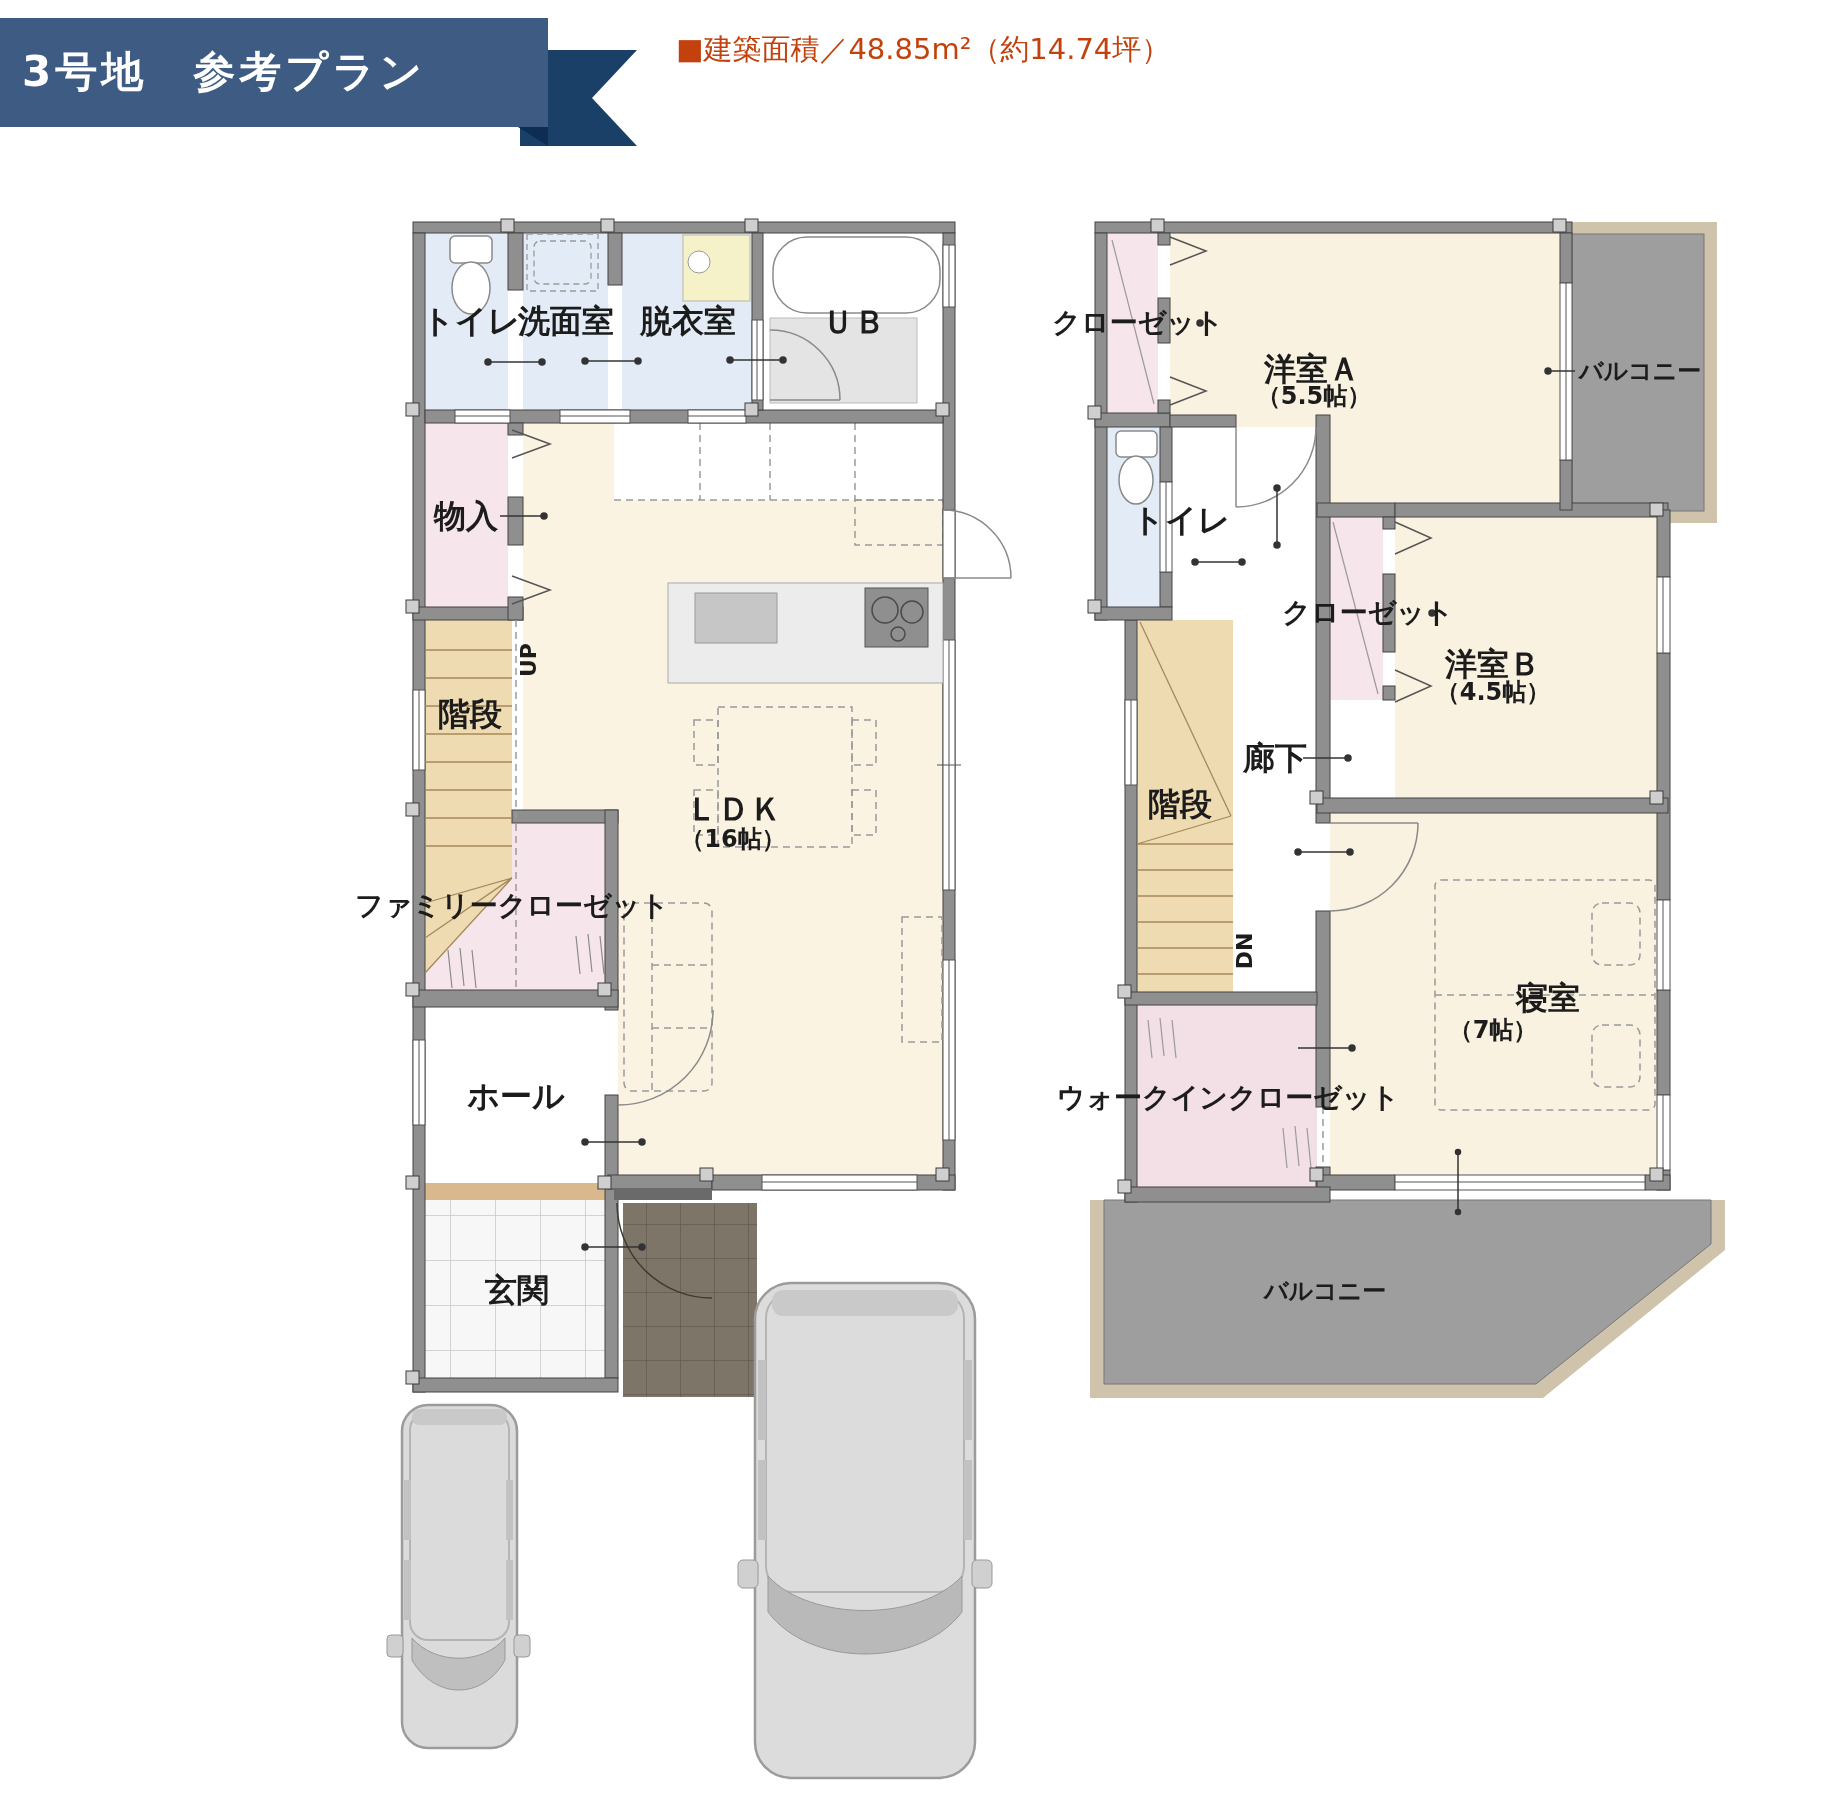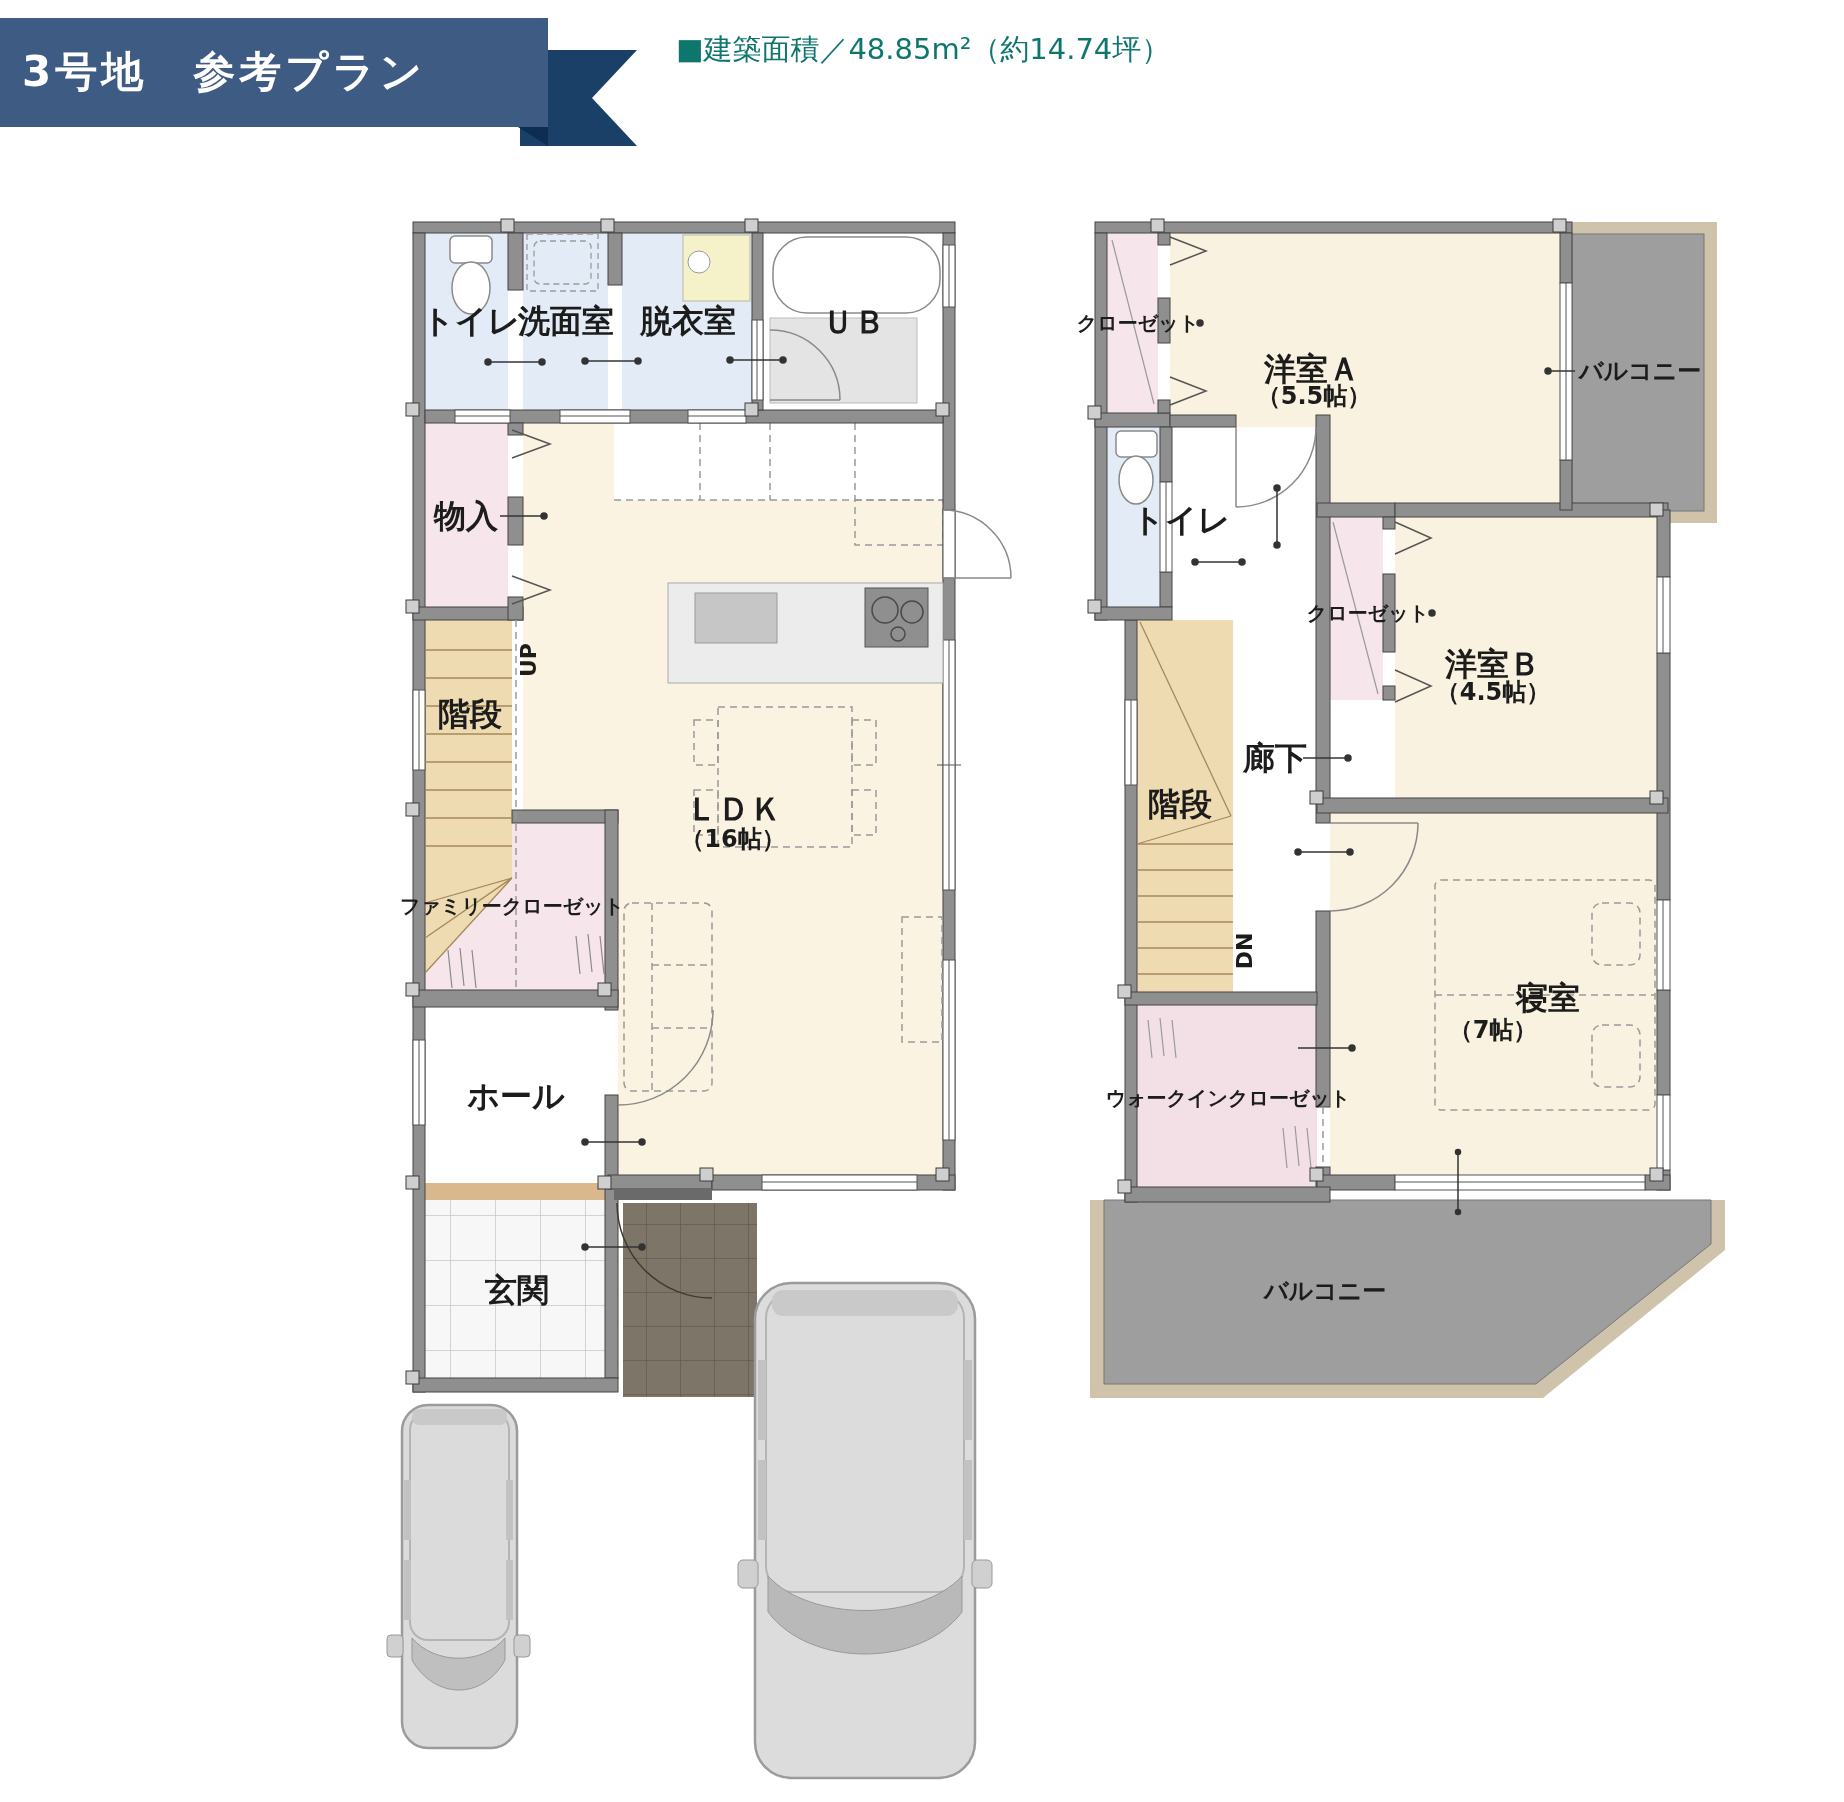--- a/index.html
+++ b/index.html
@@ -1,28 +1,28 @@
 <!DOCTYPE html>
 <html><head>
 <meta charset="utf-8">
 <style>
   html,body{margin:0;padding:0;background:#fff;}
   .stage{position:relative;width:1844px;height:1802px;background:#fff;overflow:hidden;
          font-family:"DejaVu Sans",sans-serif;padding-left:26px;}
   .stage svg{position:absolute;left:0;top:0;}
   .banner-title{position:absolute;left:22px;top:72px;transform:translateY(-50%);
     color:#fff;font-size:42px;font-weight:700;letter-spacing:4px;white-space:nowrap;}
-  .specs{position:absolute;display:flex;color:#0f766e;font-size:29px;font-weight:500;
+  .specs{position:absolute;display:flex;color:#c2410c;font-size:29px;font-weight:500;
     white-space:nowrap;letter-spacing:0;}
   .specs.l1{left:676px;top:30px;gap:22px;}
   .specs.l2{left:698px;top:97px;gap:66px;}
   .lbl{position:absolute;transform:translate(-50%,-50%);color:#1c1c1c;font-size:32px;
     font-weight:700;white-space:nowrap;line-height:1;}
   .lbl.size{font-size:24px;}
-  .lbl.small{font-size:20px;}
+  .lbl.small{font-size:28px;}
   .lbl.rot{transform:translate(-50%,-50%) rotate(-90deg);font-size:22px;}
 </style>
 </head>
 <body>
 
 <div class="stage">
 
 <svg width="1844" height="1802" viewBox="0 0 1844 1802">
   <defs>
     <pattern id="tileW" width="45" height="45" patternUnits="userSpaceOnUse">

